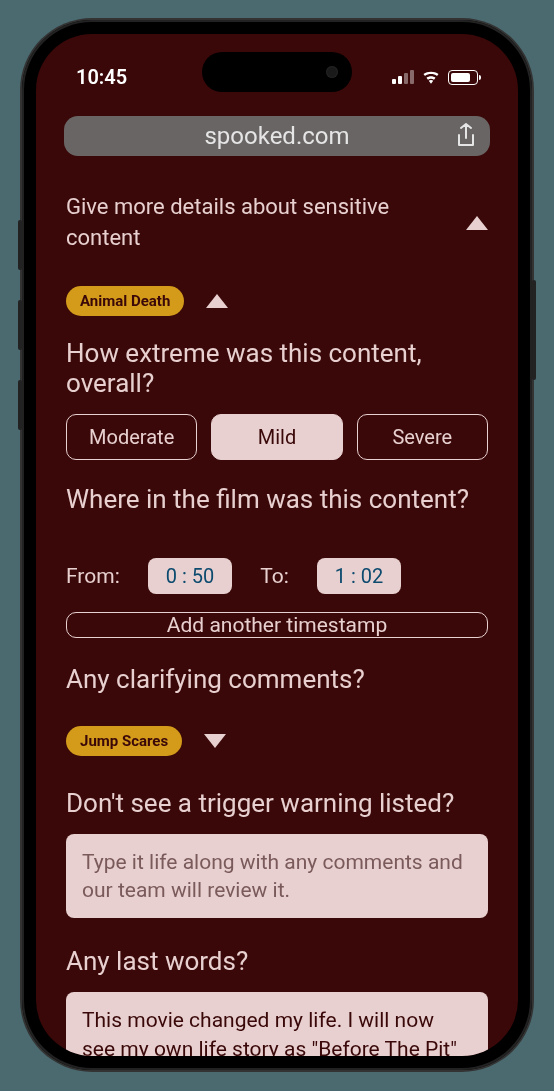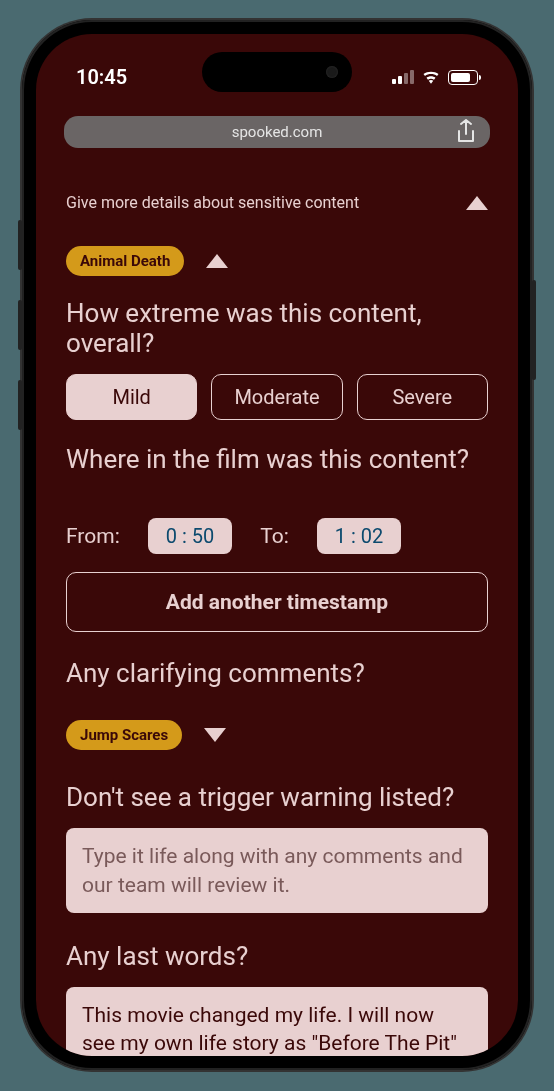--- a/index.html
+++ b/index.html
@@ -82,46 +82,46 @@
   .battery {
     width: 30px; height: 15px; border: 1.5px solid #fff; border-radius: 4px;
     position: relative; padding: 2px;
   }
   .battery::after { content:""; position:absolute; right:-4px; top:4px; width:2px; height:5px; background:#fff; border-radius:0 2px 2px 0;}
   .battery-fill { width: 80%; height: 100%; background: #fff; border-radius: 2px; }
 
   .url-bar {
     position: absolute;
     top: 82px; left: 28px; right: 28px;
-    height: 32px;
+    height: 40px;
     background: #6a6565;
     border-radius: 14px;
     display: flex;
     align-items: center;
     justify-content: center;
     color: #e5e5e5;
-    font-size: 15px;
+    font-size: 24px;
     z-index: 5;
   }
   .share-btn {
     position: absolute; right: 10px; top: 50%; transform: translateY(-50%);
     width: 28px; height: 28px; display:flex; align-items:center; justify-content:center;
   }
 
   .content {
     position: absolute;
     top: 138px; left: 0; right: 0; bottom: 0;
     padding: 20px 30px 0;
     color: #e8d0d0;
     overflow: hidden;
   }
 
   .section-header {
     display: flex; align-items: center; justify-content: space-between;
-    font-size: 16px; line-height: 1.4; margin-bottom: 19px;
+    font-size: 22px; line-height: 1.4; margin-bottom: 19px;
   }
   .section-header-text { max-width: 85%; }
   .triangle-up {
     width: 0; height: 0; border-left: 11px solid transparent;
     border-right: 11px solid transparent; border-bottom: 14px solid #e8d0d0;
   }
   .triangle-down {
     width: 0; height: 0; border-left: 11px solid transparent;
     border-right: 11px solid transparent; border-top: 14px solid #e8d0d0;
   }
@@ -143,23 +143,22 @@
   .radio-btn.selected { background: #e8d0d0; color: #3a0808; }
 
   .time-row { display: flex; align-items: center; gap: 28px; font-size: 21px; margin-bottom: 18px; margin-top: 44px; }
   .time-box {
     background: #e8d0d0; color: #0c4a6e; padding: 6px 18px;
     border-radius: 8px; font-size: 20px;
   }
 
   .wide-btn {
     border: 1.5px solid #e8d0d0; border-radius: 10px;
-    text-align: center; padding: 17px 0; font-size: 21px;
+    text-align: center; padding: 0 0; font-size: 21px;
     margin-bottom: 26px;
-    font-weight: bold;
   }
 
   .text-block {
     background: #e8d0d0; color: #3a0808; border-radius: 8px;
     padding: 14px 16px; font-size: 21px; line-height: 1.35;
     margin-bottom: 28px;
   }
   .text-block.placeholder { color: #7a5a5a; }
   .text-block.cut { margin-bottom: 0; border-bottom-left-radius:0; border-bottom-right-radius:0;}
 </style>
@@ -208,22 +207,22 @@
       </div>
 
       <div class="tag-row">
         <div class="tag">Animal Death</div>
         <div class="triangle-up"></div>
       </div>
 
       <div class="question">How extreme was this content, overall?</div>
 
       <div class="radio-row">
+        <div class="radio-btn">Moderate</div>
         <div class="radio-btn selected">Mild</div>
-        <div class="radio-btn">Moderate</div>
         <div class="radio-btn">Severe</div>
       </div>
 
       <div class="question">Where in the film was this content?</div>
 
       <div class="time-row">
         <span>From:</span>
         <div class="time-box">0 : 50</div>
         <span>To:</span>
         <div class="time-box">1 : 02</div>

